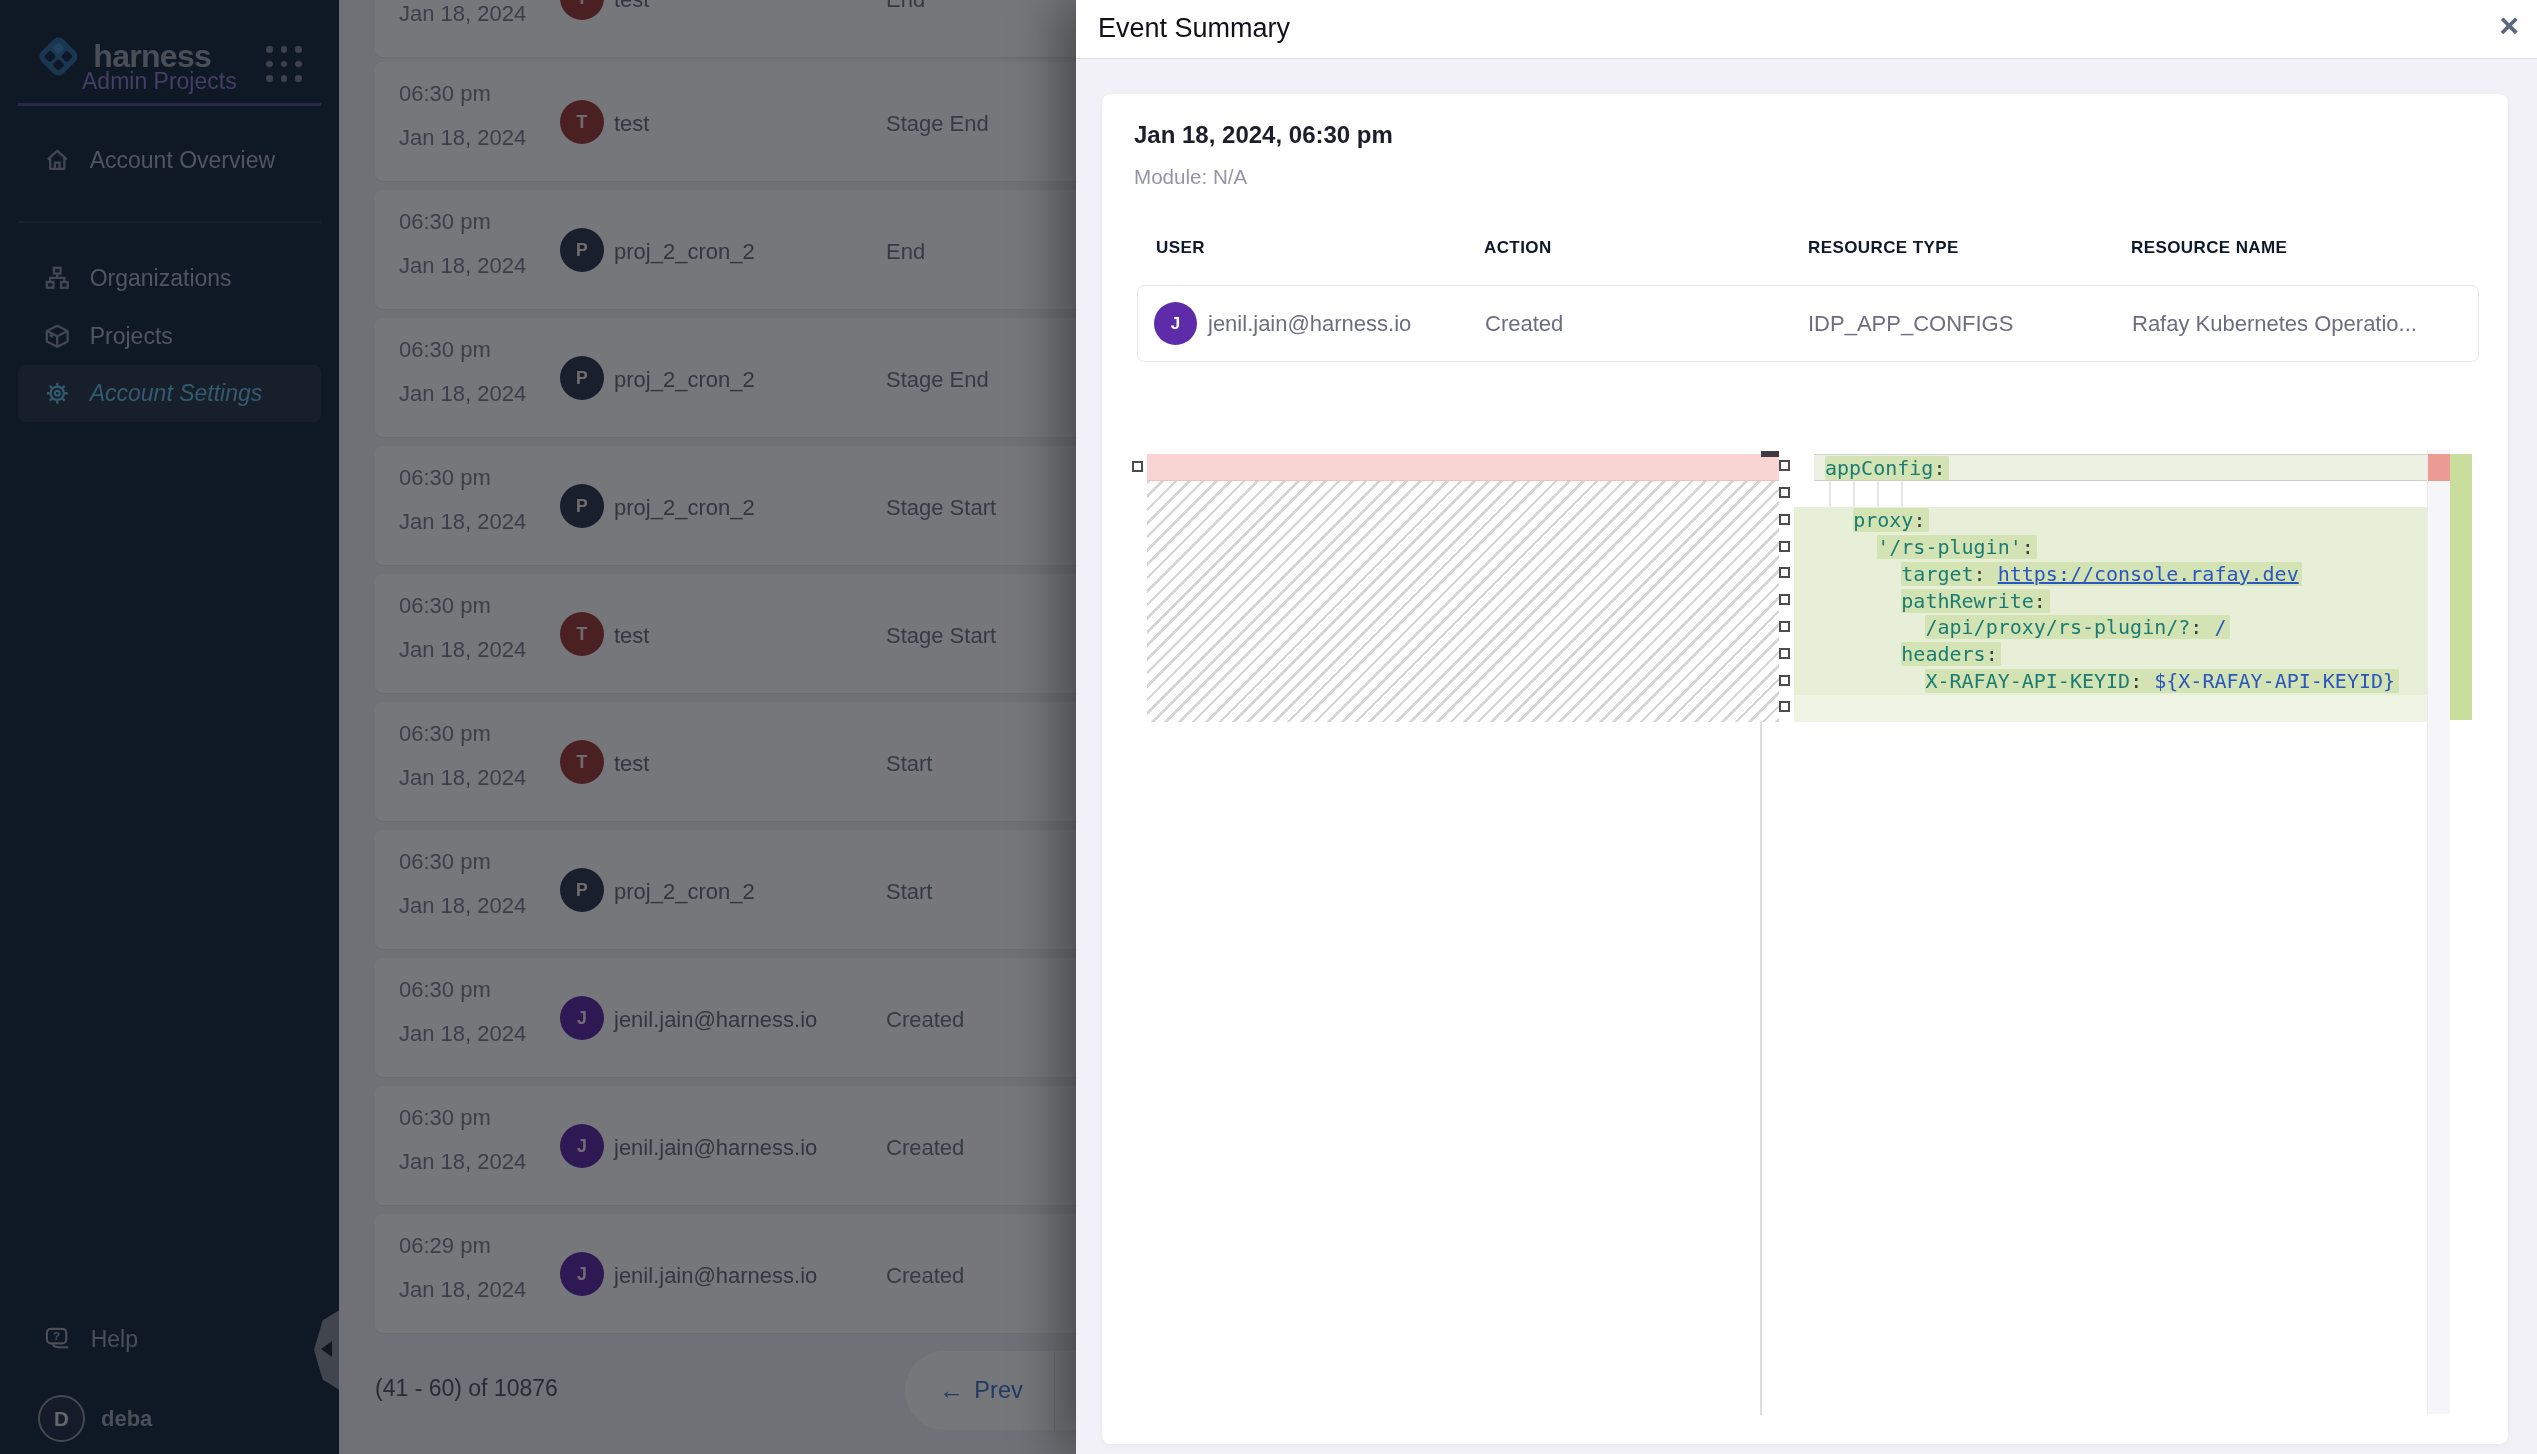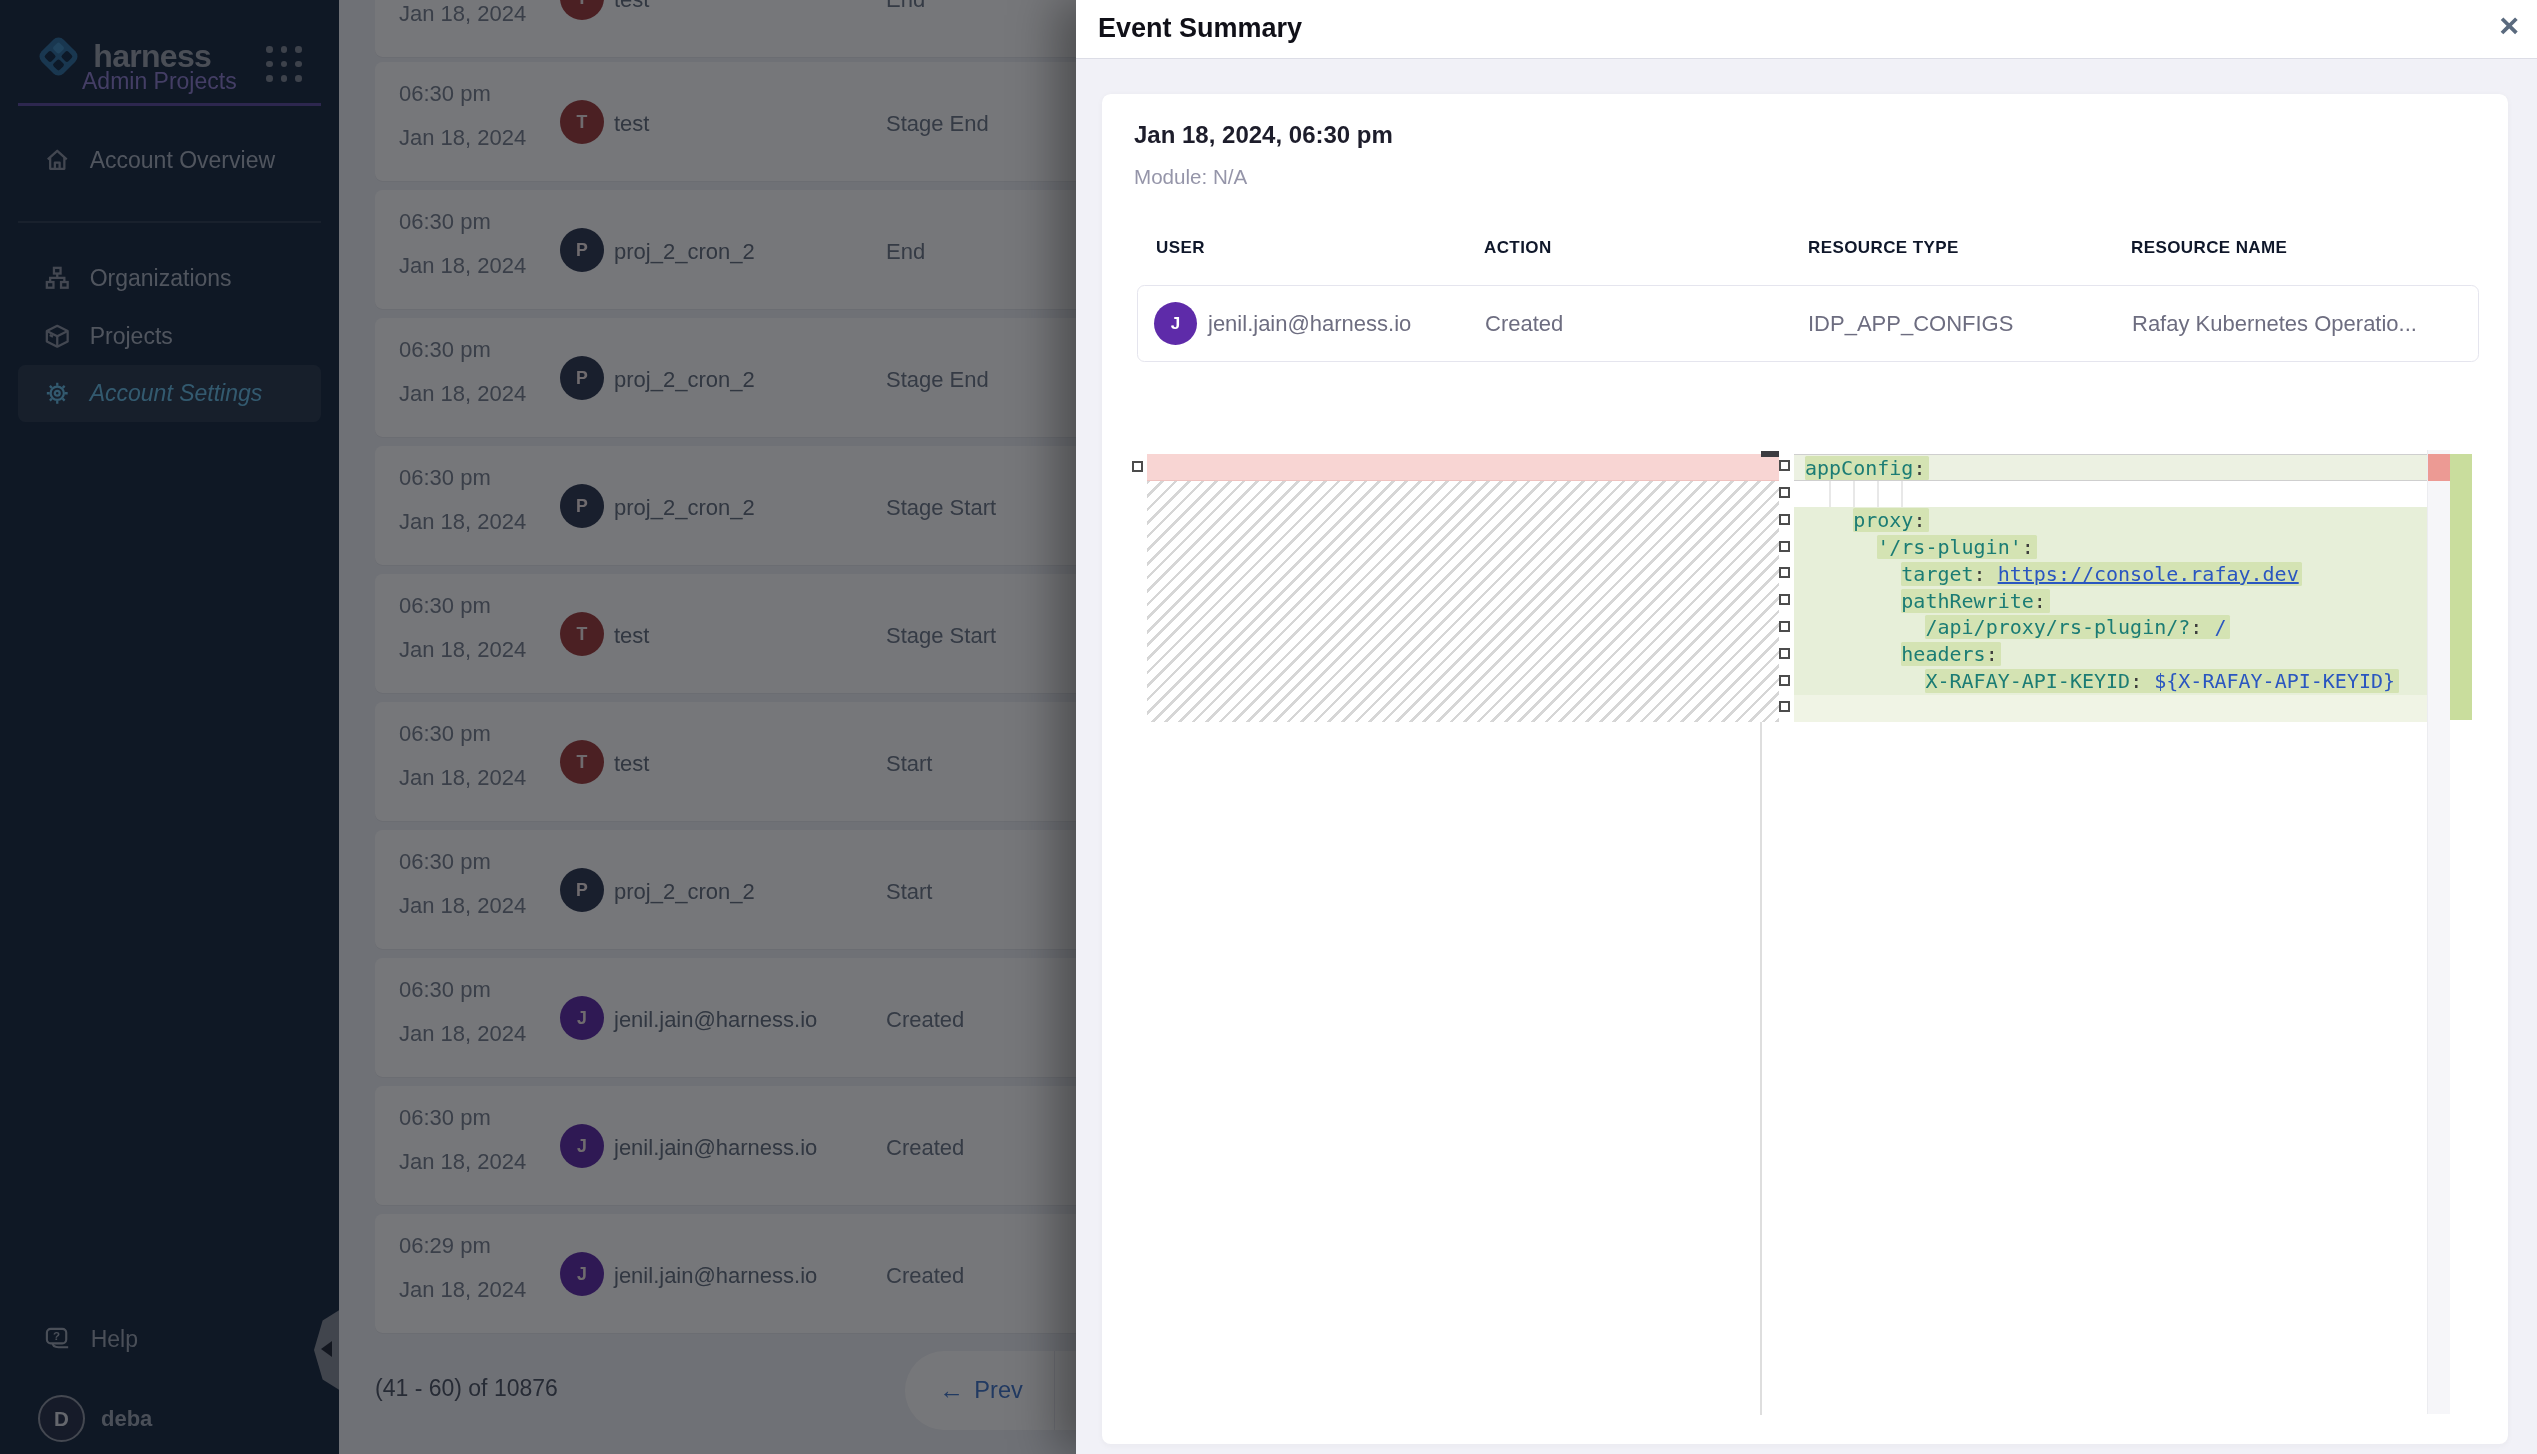--- a/index.html
+++ b/index.html
@@ -52,21 +52,21 @@
   .page-num{color:#4a79cc;font-size:23.6px;margin-left:29px;}
 
   
   #dim{position:absolute;left:0;top:0;width:2538px;height:1454px;background:rgba(10,12,18,0.56);}
 
   
   #drawer{position:absolute;left:1076px;top:0;width:1462px;height:1454px;background:#f1f1f7;
           box-shadow:-19px 0 44px rgba(0,0,0,.35);}
   #drawer-header{position:absolute;left:0;top:0;width:1462px;height:59px;background:#ffffff;
                  border-bottom:1.5px solid #dcdde6;}
-  #drawer-title{position:absolute;left:22px;top:13.2px;font-size:27px;font-weight:bold;color:#101018;}
+  #drawer-title{position:absolute;left:22px;top:13.2px;font-size:27px;font-weight:normal;color:#101018;}
   #drawer-close{position:absolute;right:19px;top:5.9px;font-size:34px;font-weight:bold;color:#5a6a7e;cursor:pointer;}
   #event-card{position:absolute;left:26px;top:94px;width:1406px;height:1350px;background:#ffffff;
               border-radius:8.8px;box-shadow:0 1.5px 5.9px rgba(40,41,61,.04);}
   #event-datetime{position:absolute;left:32px;top:26.5px;font-size:24px;font-weight:bold;color:#1d1d2b;}
   #event-module{position:absolute;left:32px;top:71px;font-size:20.6px;color:#9595a9;}
   .ehead{position:absolute;top:144px;font-size:17px;font-weight:bold;color:#0f172a;letter-spacing:0.4px;}
   #eh-user{left:54px;} #eh-action{left:382px;} #eh-rtype{left:706px;} #eh-rname{left:1029px;}
   #event-row{position:absolute;left:35px;top:191px;width:1342px;height:77px;background:#fff;
              border:1.5px solid #e5e5ee;border-radius:7.4px;}
   #event-row .avatar{position:absolute;left:16px;top:16px;width:43px;height:43px;border-radius:50%;
@@ -333,21 +333,21 @@
             <div class="glyph-square" style="left: 0px; top: 171px;"></div>
             <div class="glyph-square" style="left: 0px; top: 198px;"></div>
             <div class="glyph-square" style="left: 0px; top: 225px;"></div>
             <div class="glyph-square" style="left: 0px; top: 251px;"></div>
           </div>
         <div id="paneR">
             <div class="indent-guide" style="left: 35px;"></div>
             <div class="indent-guide" style="left: 59px;"></div>
             <div class="indent-guide" style="left: 83px;"></div>
             <div class="indent-guide" style="left: 107px;"></div>
-            <div class="code-line first" style="top: 3.7px;"><span class="hl"><span class="tk-key">appConfig</span><span class="tk-pn">:</span></span></div>
+            <div class="code-line first" style="top: 3.7px; margin-left: 20px;"><span class="hl"><span class="tk-key">appConfig</span><span class="tk-pn">:</span></span></div>
             <div class="code-line" style="top: 30.5px; margin-top: 44px;">  <span class="hl"><span class="tk-key">configs</span><span class="tk-pn">: </span><span class="tk-op">|-</span></span></div>
             <div class="code-line" style="top: 57px;">    <span class="hl"><span class="tk-key">proxy</span><span class="tk-pn">:</span></span></div>
             <div class="code-line" style="top: 84px;">      <span class="hl"><span class="tk-key">'/rs-plugin'</span><span class="tk-pn">:</span></span></div>
             <div class="code-line" style="top: 111px;">        <span class="hl"><span class="tk-key">target</span><span class="tk-pn">: </span><span class="tk-link">https://console.rafay.dev</span></span></div>
             <div class="code-line" style="top: 138px;">        <span class="hl"><span class="tk-key">pathRewrite</span><span class="tk-pn">:</span></span></div>
             <div class="code-line" style="top: 164px;">          <span class="hl"><span class="tk-key">/api/proxy/rs-plugin/?</span><span class="tk-pn">: </span><span class="tk-val">/</span></span></div>
             <div class="code-line" style="top: 218px;">          <span class="hl"><span class="tk-key">X-RAFAY-API-KEYID</span><span class="tk-pn">: </span><span class="tk-val">${X-RAFAY-API-KEYID}</span></span></div>
             <div class="code-line" style="top: 191px;">        <span class="hl"><span class="tk-key">headers</span><span class="tk-pn">:</span></span></div>
             <div class="code-line trailing" style="top: 245px;"></div>
           </div>

